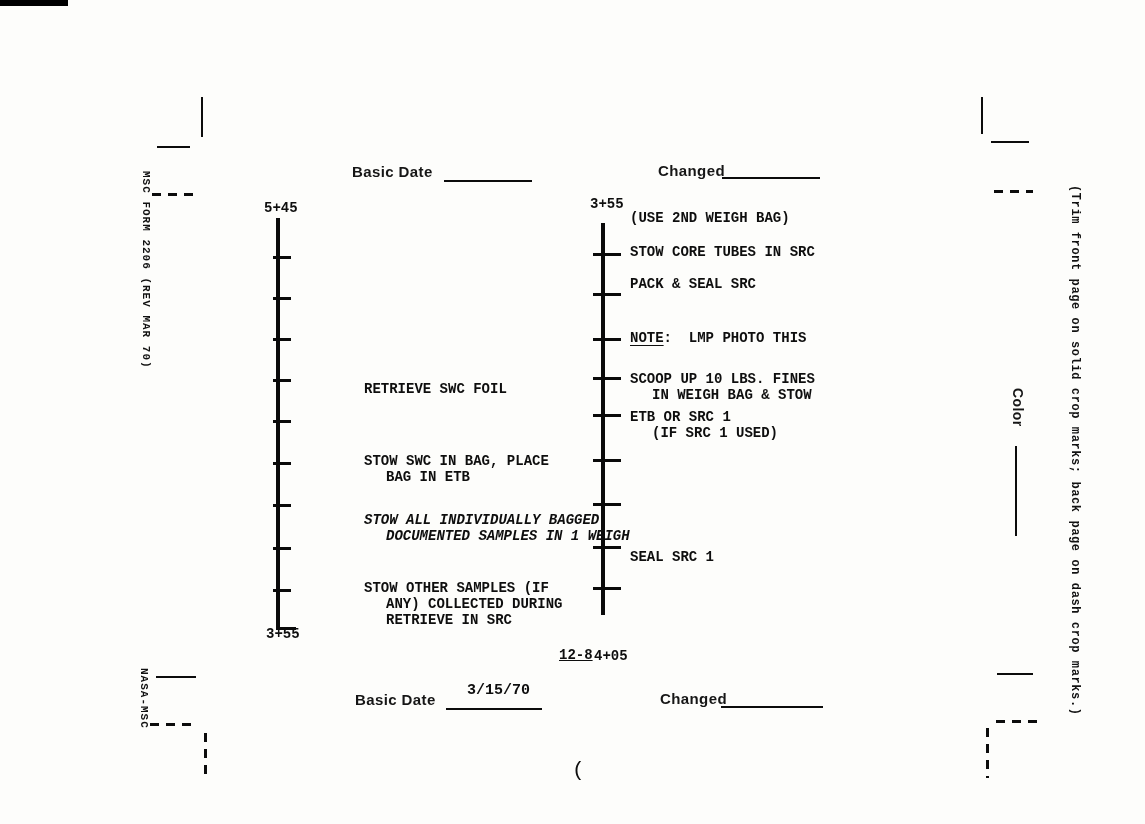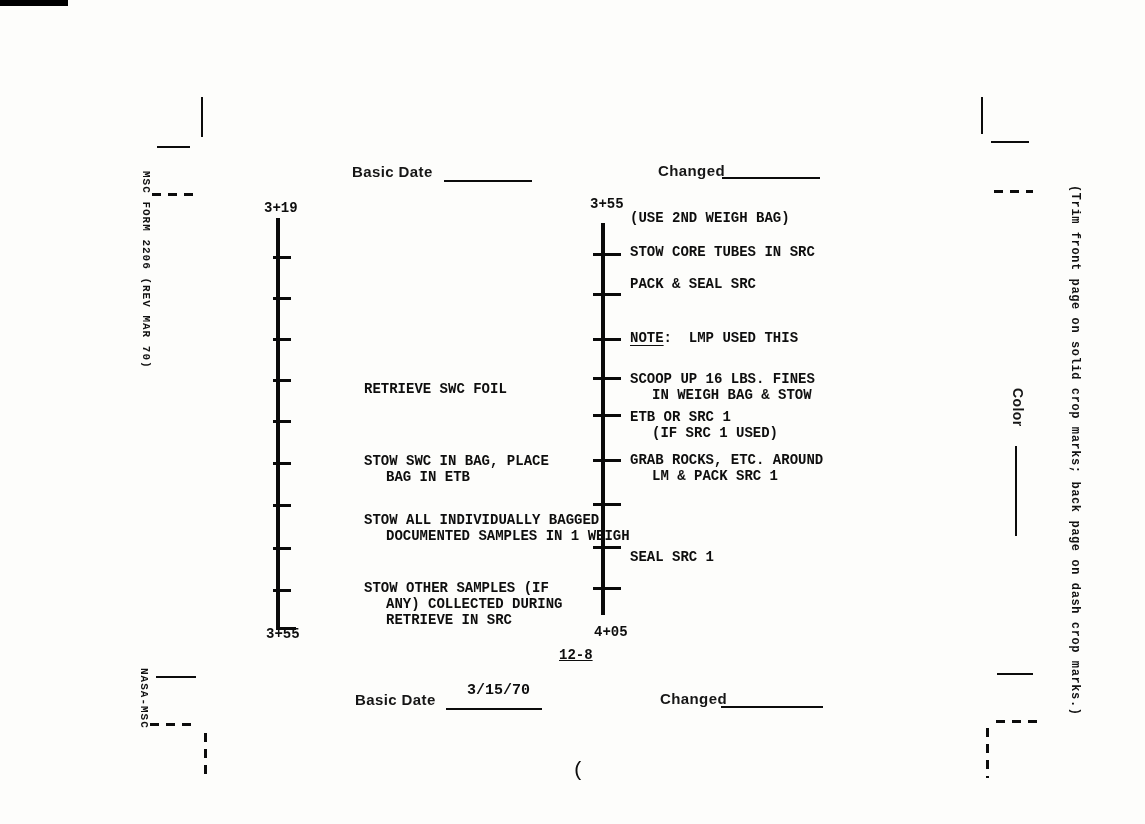--- a/index.html
+++ b/index.html
@@ -67,24 +67,24 @@
 
 <div class="abs rot smono" style="left:1082px;top:185px;font-size:12px;letter-spacing:.6px;">(Trim front page on solid crop marks; back page on dash crop marks.)</div>
 <div class="abs rot sansl" style="left:1026px;top:388px;font-size:14px;">Color</div>
 <div class="abs vline" style="left:1015px;top:446px;height:90px;"></div>
 
 <div class="abs sansl" style="left:352px;top:163px;">Basic Date</div>
 <div class="blankline" style="left:444px;top:180px;width:88px;"></div>
 <div class="abs sansl" style="left:658px;top:162px;">Changed</div>
 <div class="blankline" style="left:722px;top:177px;width:98px;"></div>
 
-<div class="abs mono" style="left:264px;top:200px;">3+19</div>
+<div class="abs mono" style="left:264px;top:200px;">5+45</div>
 <div class="abs mono" style="left:266px;top:626px;">3+55</div>
 <div class="abs mono" style="left:590px;top:196px;">3+55</div>
-<div class="abs mono" style="left:594px;top:624px;">4+05</div>
+<div class="abs mono" style="left:594px;top:648px;">4+05</div>
 
 <div class="tl-line" style="left:276px;top:218px;height:412px;"></div>
 <div class="tl-line" style="left:601px;top:223px;height:392px;"></div>
 
 <div class="abs" style="left:276px;top:627px;width:20px;height:3px;background:#0a0a0a;"></div>
 
 <div class="tl-host tl0">
     <div class="tick" style="top: 256px;"></div>
     <div class="tick" style="top: 297px;"></div>
     <div class="tick" style="top: 338px;"></div>
@@ -94,21 +94,21 @@
     <div class="tick" style="top: 504px;"></div>
     <div class="tick" style="top: 547px;"></div>
     <div class="tick" style="top: 589px;"></div>
     <div class="task" style="top: 381px;">
       <div class="ln">RETRIEVE SWC FOIL</div>
     </div>
     <div class="task" style="top: 453px;">
       <div class="ln">STOW SWC IN BAG, PLACE</div>
       <div class="ln indent">BAG IN ETB</div>
     </div>
-    <div class="task" style="top: 512px;">
+    <div class="task" style="top: 512px; font-style: italic;">
       <div class="ln">STOW ALL INDIVIDUALLY BAGGED</div>
       <div class="ln indent">DOCUMENTED SAMPLES IN 1 WEIGH</div>
     </div>
     <div class="task" style="top: 580px;">
       <div class="ln">STOW OTHER SAMPLES (IF</div>
       <div class="ln indent">ANY) COLLECTED DURING</div>
       <div class="ln indent">RETRIEVE IN SRC</div>
     </div>
   </div>
 <div class="tl-host tl1">
@@ -124,33 +124,29 @@
     <div class="task" style="top: 210px; text-align: center;">
       <div class="ln">(USE 2ND WEIGH BAG)</div>
     </div>
     <div class="task" style="top: 244px;">
       <div class="ln">STOW CORE TUBES IN SRC</div>
     </div>
     <div class="task" style="top: 276px;">
       <div class="ln">PACK &amp; SEAL SRC</div>
     </div>
     <div class="task" style="top: 330px;">
-      <div class="ln"><span class="ul">NOTE</span><span>:  LMP USED THIS</span></div>
+      <div class="ln"><span class="ul">NOTE</span><span>:  LMP PHOTO THIS</span></div>
     </div>
     <div class="task" style="top: 371px;">
-      <div class="ln">SCOOP UP 16 LBS. FINES</div>
+      <div class="ln">SCOOP UP 10 LBS. FINES</div>
       <div class="ln indent">IN WEIGH BAG &amp; STOW</div>
     </div>
     <div class="task" style="top: 409px;">
       <div class="ln">ETB OR SRC 1</div>
       <div class="ln indent">(IF SRC 1 USED)</div>
-    </div>
-    <div class="task" style="top: 452px;">
-      <div class="ln">GRAB ROCKS, ETC. AROUND</div>
-      <div class="ln indent">LM &amp; PACK SRC 1</div>
     </div>
     <div class="task" style="top: 549px;">
       <div class="ln">SEAL SRC 1</div>
     </div>
   </div>
 
 <div class="abs mono" style="left:559px;top:647px;text-decoration:underline;">12-8</div>
 
 <div class="abs sansl" style="left:355px;top:691px;">Basic Date</div>
 <div class="abs mono" style="left:467px;top:683px;font-size:15px;">3/15/70</div>

